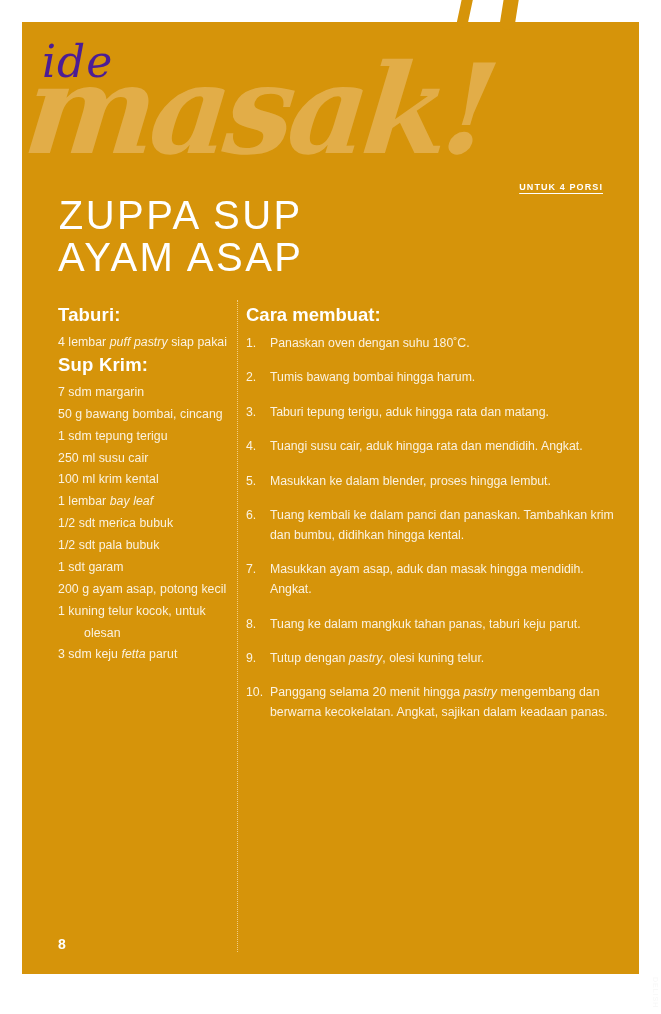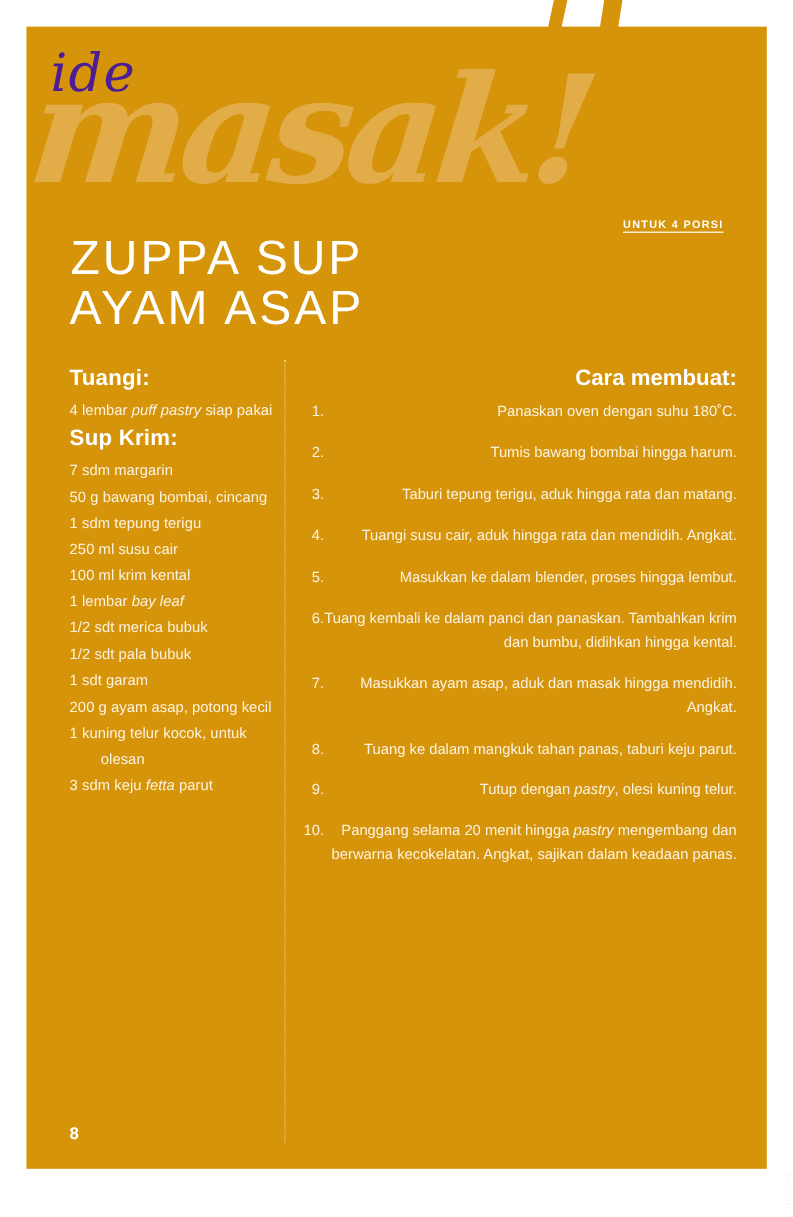--- a/index.html
+++ b/index.html
@@ -155,21 +155,20 @@
     left: 36px;
     top: 282px;
     width: 172px;
   }
 
   .col-steps {
     position: absolute;
     left: 224px;
     top: 282px;
     width: 368px;
-    text-align: right;
   }
 
   .sec-head {
     color: #ffffff;
     font-size: 18.5px;
     font-weight: bold;
     letter-spacing: .2px;
     margin: 0 0 6px 0;
   }
   .sec-head.second { }
@@ -247,21 +246,21 @@
       <div class="script-ide">ide</div>
     </div>
 
     <div class="recipe-title">ZUPPA SUP
 AYAM ASAP</div>
     <div class="serves">UNTUK 4 PORSI</div>
 
     <div class="divider"></div>
 
     <div class="col-ingredients">
-      <h2 class="sec-head">Tuangi:</h2>
+      <h2 class="sec-head">Taburi:</h2>
       <ul class="ing-list" id="ing1">
           <li>4 lembar <i>puff pastry</i> siap pakai</li>
         </ul>
       <h2 class="sec-head second">Sup Krim:</h2>
       <ul class="ing-list" id="ing2">
           <li>7 sdm margarin</li>
           <li>50 g bawang bombai, cincang</li>
           <li>1 sdm tepung terigu</li>
           <li>250 ml susu cair</li>
           <li>100 ml krim kental</li>

